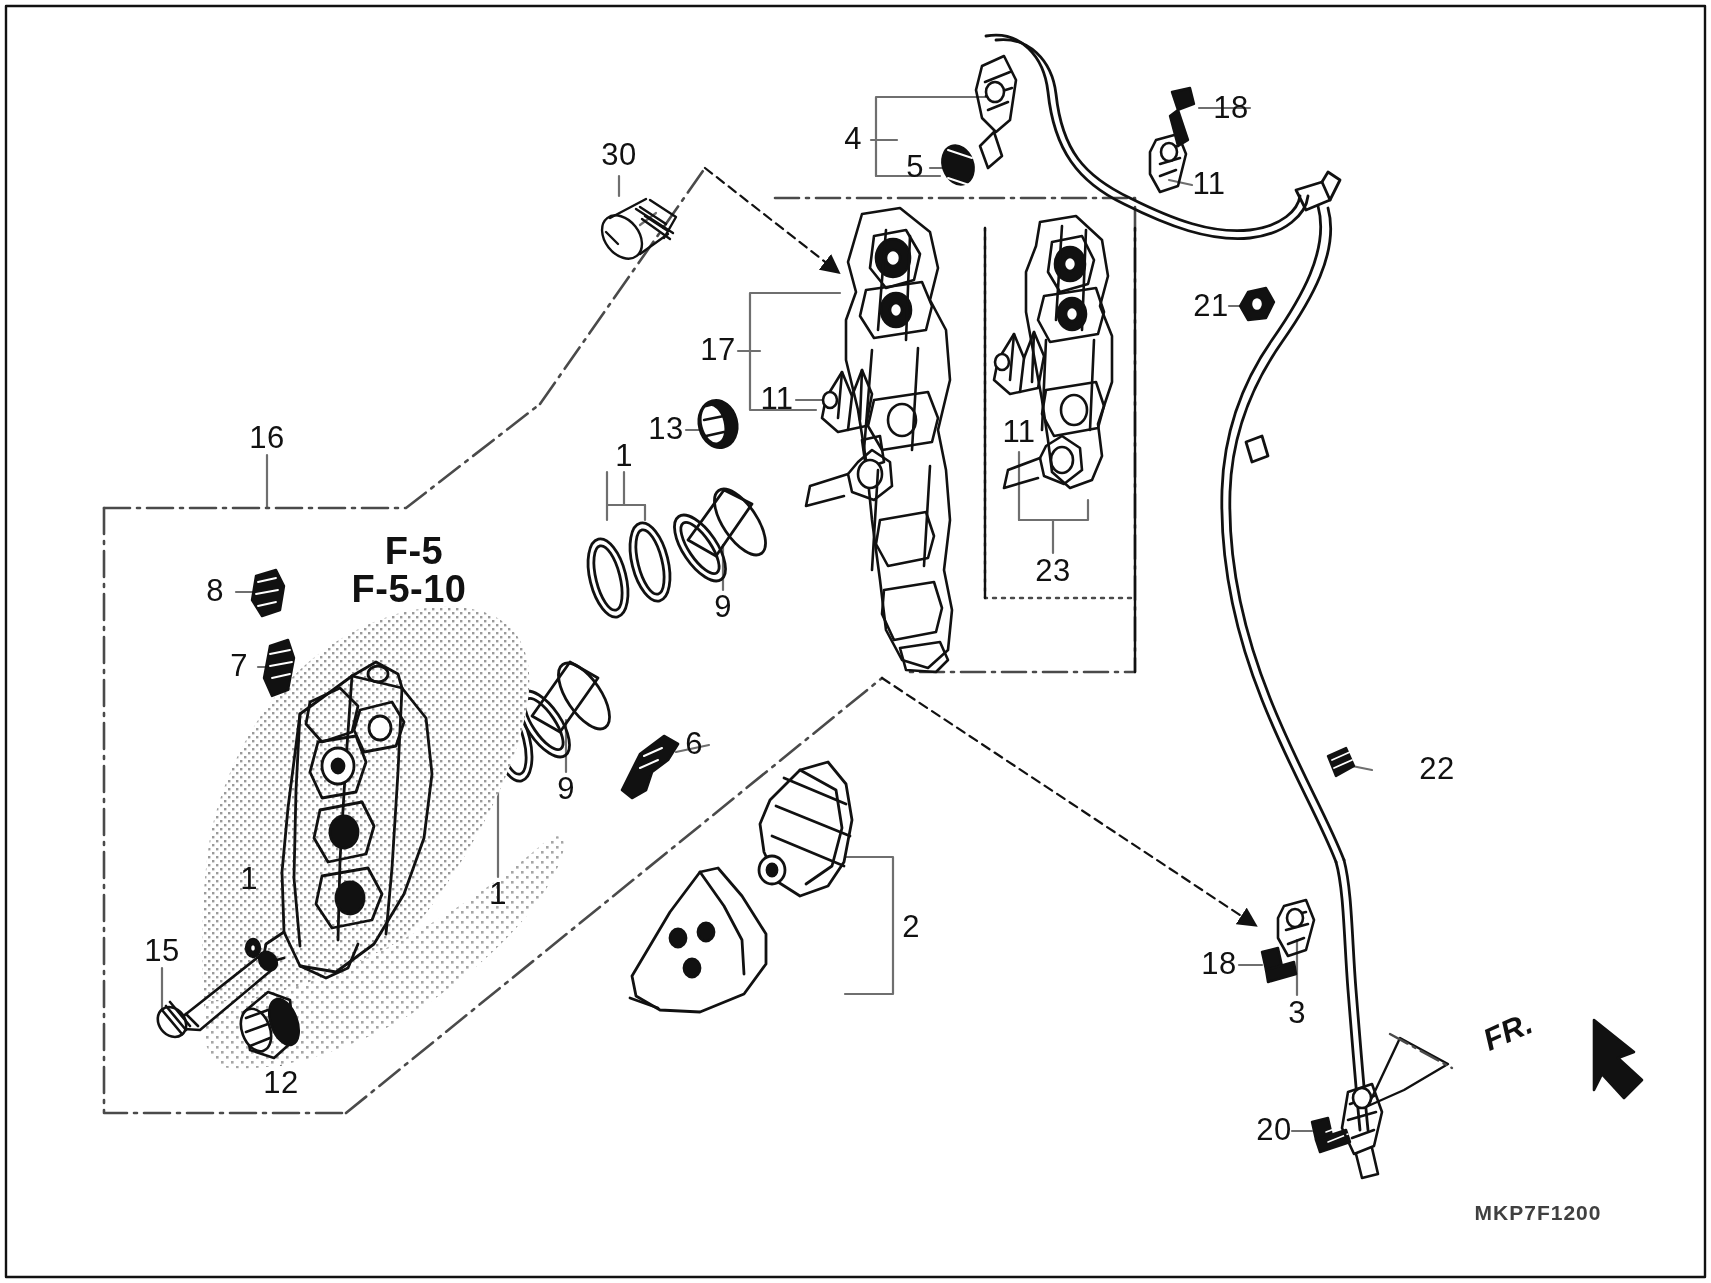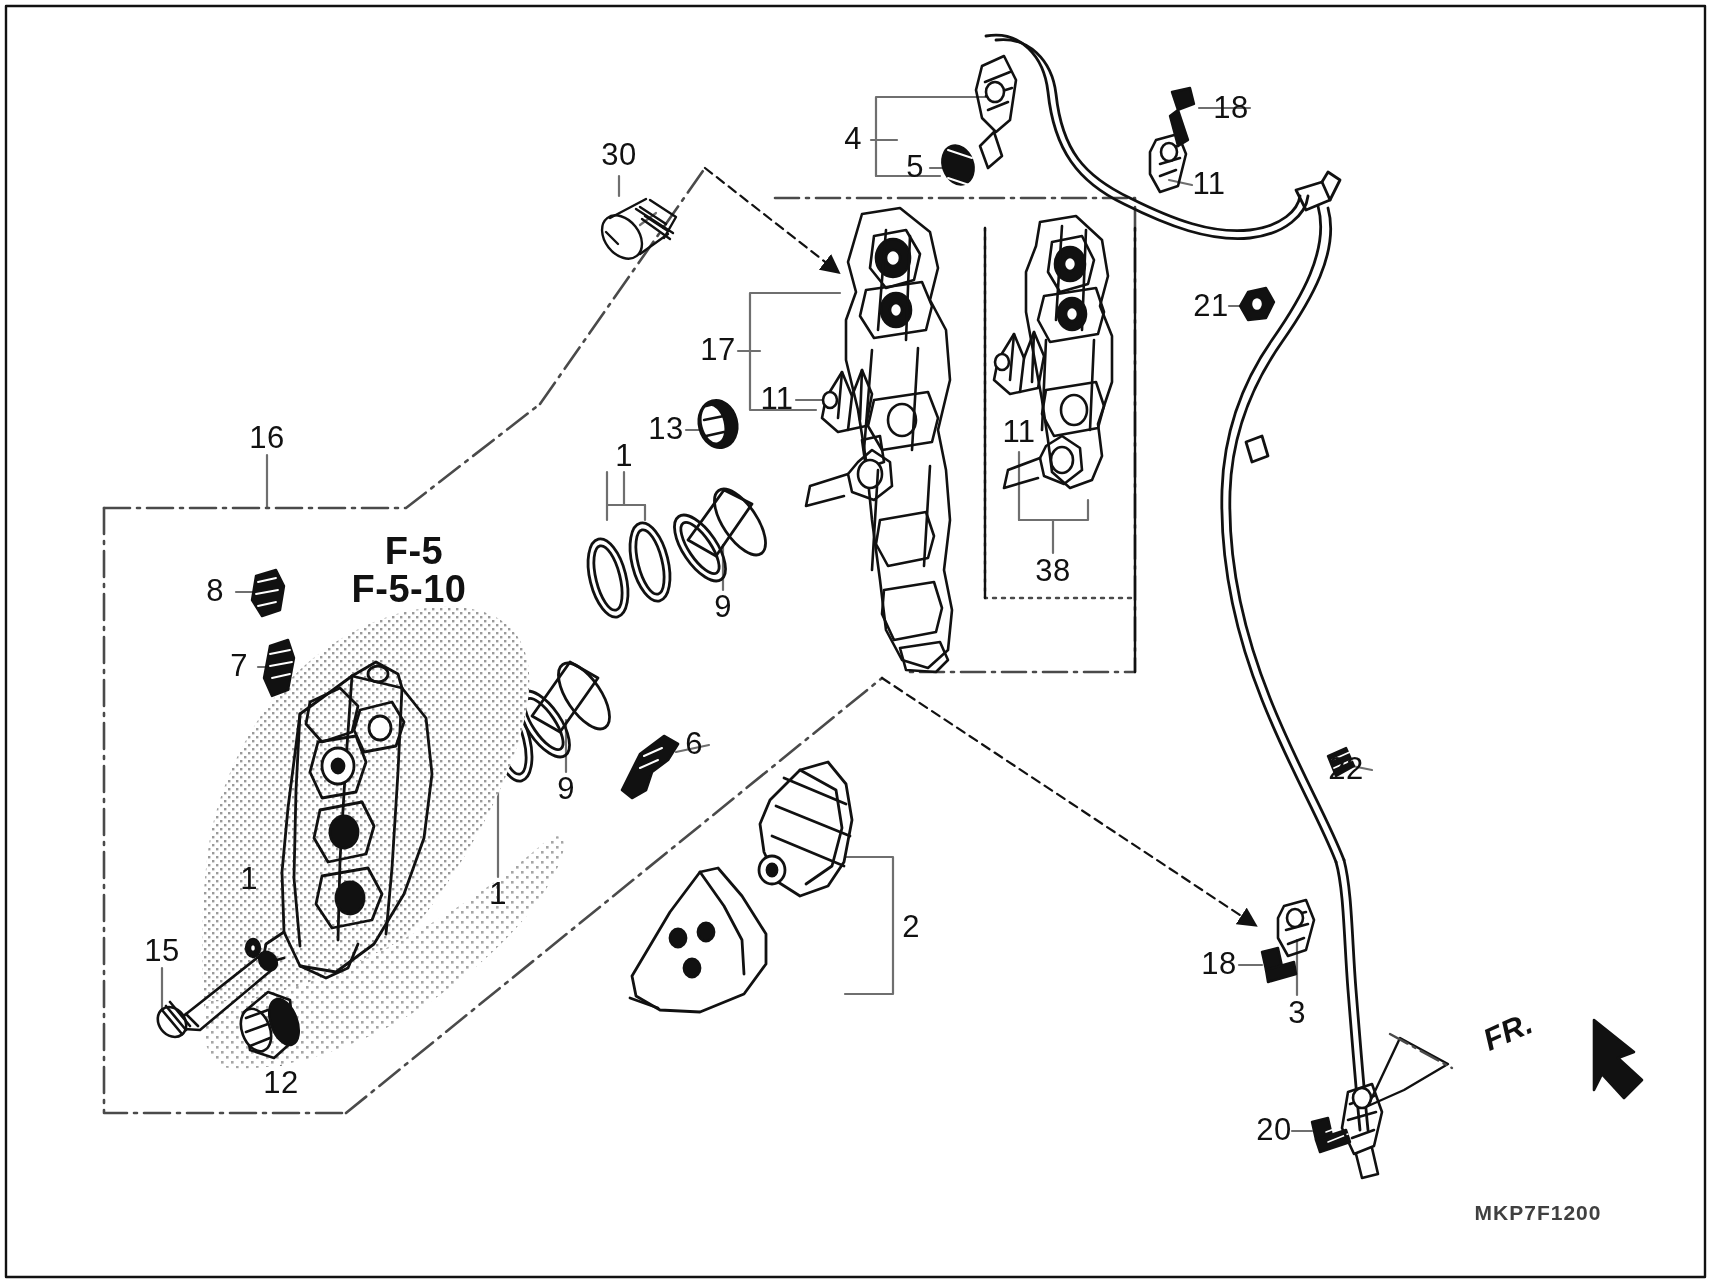--- a/index.html
+++ b/index.html
@@ -401,27 +401,27 @@
     <div class="lbl" style="left:915px;top:167px">5</div>
     <div class="lbl" style="left:1231px;top:108px">18</div>
     <div class="lbl" style="left:1209px;top:184px">11</div>
     <div class="lbl" style="left:1211px;top:306px">21</div>
     <div class="lbl" style="left:718px;top:350px">17</div>
     <div class="lbl" style="left:777px;top:399px">11</div>
     <div class="lbl" style="left:666px;top:429px">13</div>
     <div class="lbl" style="left:624px;top:456px">1</div>
     <div class="lbl" style="left:1019px;top:432px">11</div>
     <div class="lbl" style="left:267px;top:438px">16</div>
-    <div class="lbl" style="left:1053px;top:571px">38</div>
+    <div class="lbl" style="left:1053px;top:571px">23</div>
     <div class="lbl" style="left:723px;top:607px">9</div>
     <div class="lbl" style="left:215px;top:591px">8</div>
     <div class="lbl" style="left:239px;top:666px">7</div>
     <div class="lbl" style="left:566px;top:789px">9</div>
     <div class="lbl" style="left:694px;top:744px">6</div>
-    <div class="lbl" style="left:1346px;top:769px">22</div>
+    <div class="lbl" style="left:1437px;top:769px">22</div>
     <div class="lbl" style="left:498px;top:894px">1</div>
     <div class="lbl" style="left:249px;top:879px">1</div>
     <div class="lbl" style="left:911px;top:927px">2</div>
     <div class="lbl" style="left:162px;top:951px">15</div>
     <div class="lbl" style="left:1219px;top:964px">18</div>
     <div class="lbl" style="left:1297px;top:1013px">3</div>
     <div class="lbl" style="left:281px;top:1083px">12</div>
     <div class="lbl" style="left:1274px;top:1130px">20</div>
   </div>
 

